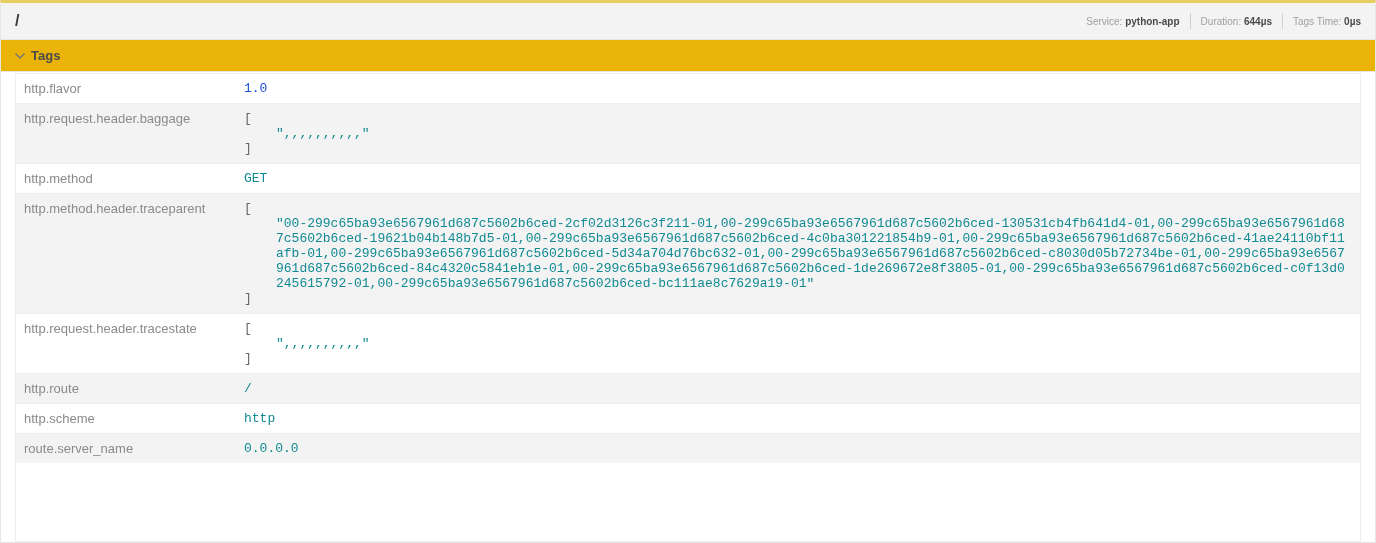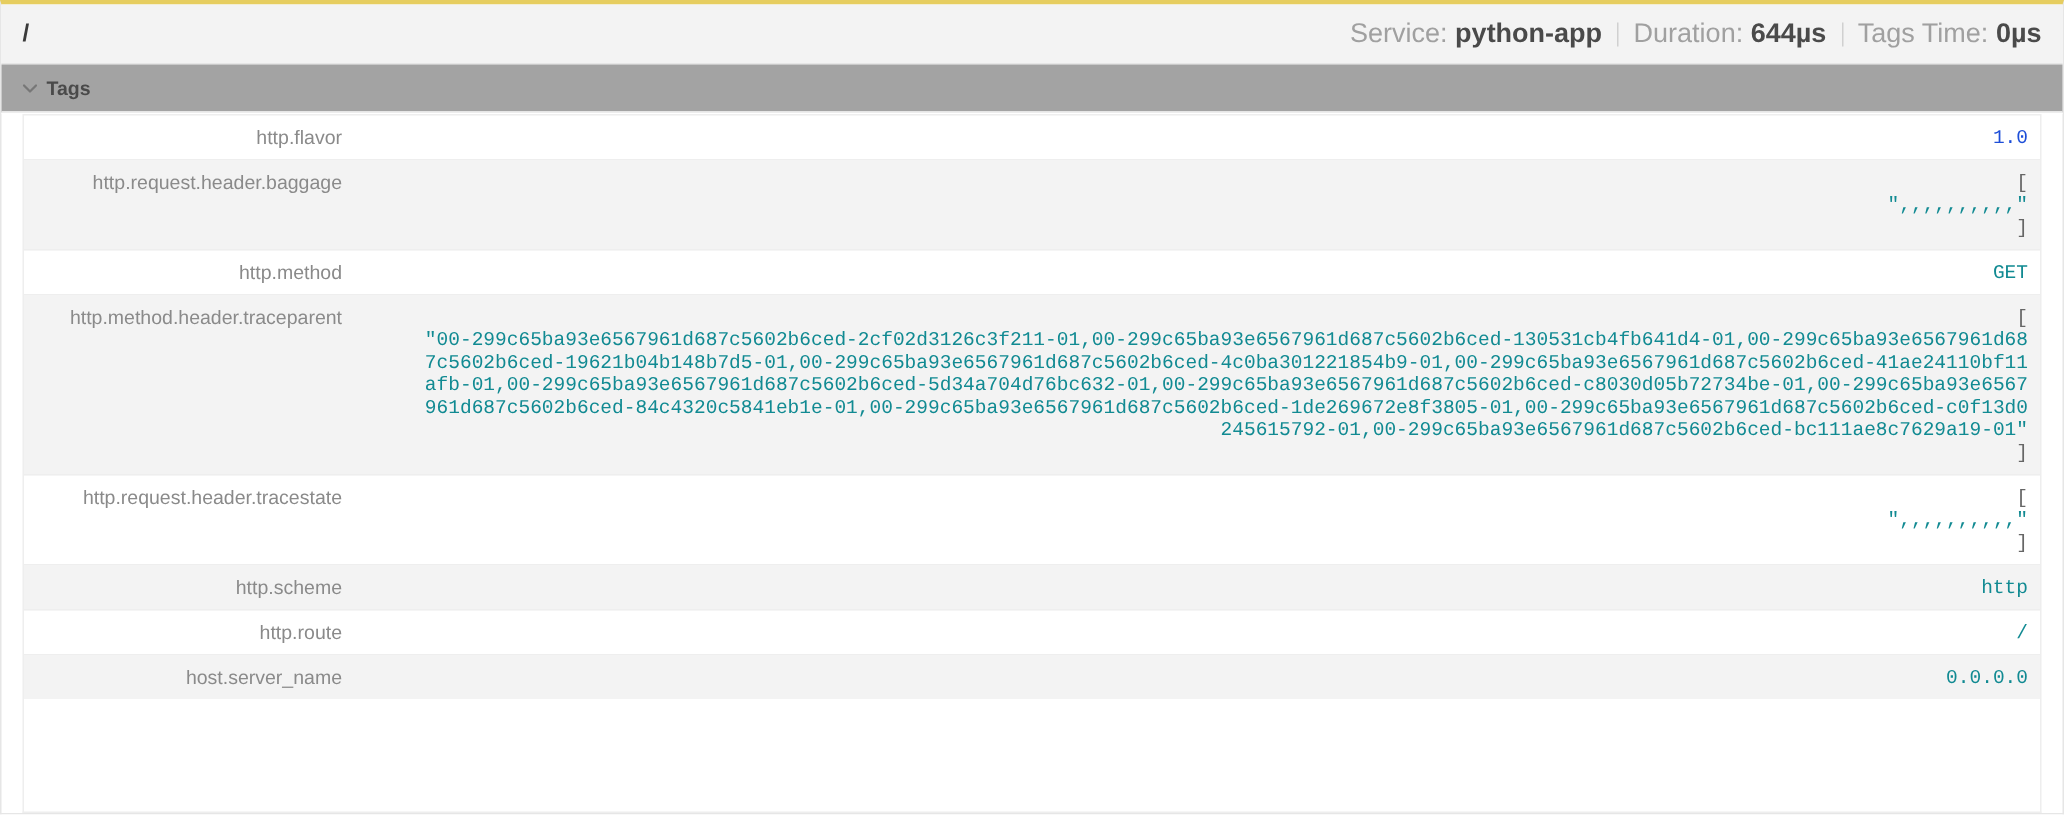--- a/index.html
+++ b/index.html
@@ -32,33 +32,33 @@
   .header .title {
     font-weight: 700;
     font-size: 16px;
     color: #3a3a3a;
   }
   .header .meta {
     display: flex;
     align-items: center;
     gap: 10px;
     color: #a0a0a0;
-    font-size: 18px;
+    font-size: 10px;
   }
   .header .meta .sep {
     width: 1px;
     height: 16px;
     background: #d0d0d0;
   }
   .header .meta strong {
     color: #4a4a4a;
     font-weight: 700;
   }
   .section-head {
-    background: #a3a3a3;
+    background: #eab308;
     padding: 8px 14px;
     border-bottom: 1px solid #e6e6e6;
     display: flex;
     align-items: center;
     gap: 6px;
     cursor: pointer;
   }
   .section-head .chev {
     display: inline-block;
   }
@@ -91,21 +91,20 @@
     border-collapse: collapse;
     table-layout: fixed;
   }
   table.tags tr:nth-child(even) td { background: #f3f3f3; }
   table.tags tr:nth-child(odd) td { background: #ffffff; }
   table.tags td {
     padding: 7px 8px;
     vertical-align: top;
     font-size: 13px;
     border-top: 1px solid #eee;
-    text-align: right;
   }
   table.tags col.k { width: 220px; }
   table.tags td.key {
     color: #8a8a8a;
     white-space: nowrap;
   }
   td.val {
     font-family: ui-monospace, SFMono-Regular, Menlo, Consolas, "Liberation Mono", monospace;
     font-size: 12.5px;
     color: #118a92;
@@ -183,29 +182,29 @@
                   <pre>"00-299c65ba93e6567961d687c5602b6ced-2cf02d3126c3f211-01,00-299c65ba93e6567961d687c5602b6ced-130531cb4fb641d4-01,00-299c65ba93e6567961d687c5602b6ced-19621b04b148b7d5-01,00-299c65ba93e6567961d687c5602b6ced-4c0ba301221854b9-01,00-299c65ba93e6567961d687c5602b6ced-41ae24110bf11afb-01,00-299c65ba93e6567961d687c5602b6ced-5d34a704d76bc632-01,00-299c65ba93e6567961d687c5602b6ced-c8030d05b72734be-01,00-299c65ba93e6567961d687c5602b6ced-84c4320c5841eb1e-01,00-299c65ba93e6567961d687c5602b6ced-1de269672e8f3805-01,00-299c65ba93e6567961d687c5602b6ced-c0f13d0245615792-01,00-299c65ba93e6567961d687c5602b6ced-bc111ae8c7629a19-01"</pre>
                 </span><span class="bracket">]</span></td>
             </tr>
             <tr>
               <td class="key">http.request.header.tracestate</td>
               <td class="val"><span class="bracket">[</span><span class="inner">
                   <pre>",,,,,,,,,,"</pre>
                 </span><span class="bracket">]</span></td>
             </tr>
             <tr>
+              <td class="key">http.route</td>
+              <td class="val">/</td>
+            </tr>
+            <tr>
               <td class="key">http.scheme</td>
               <td class="val">http</td>
             </tr>
             <tr>
-              <td class="key">http.route</td>
-              <td class="val">/</td>
-            </tr>
-            <tr>
-              <td class="key">host.server_name</td>
+              <td class="key">route.server_name</td>
               <td class="val">0.0.0.0</td>
             </tr>
           </tbody>
       </table>
     </div>
   </div>
 
 </div>
 
 </body></html>

